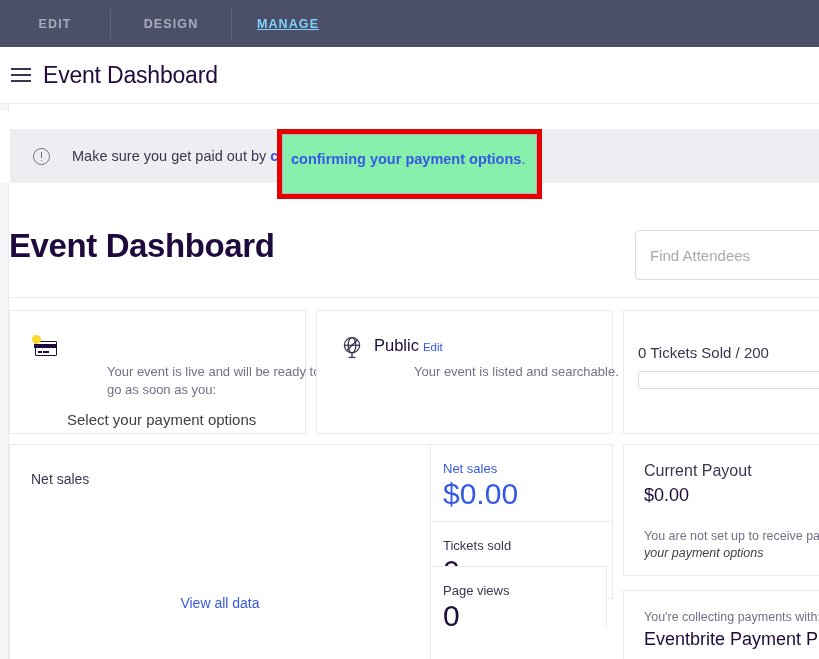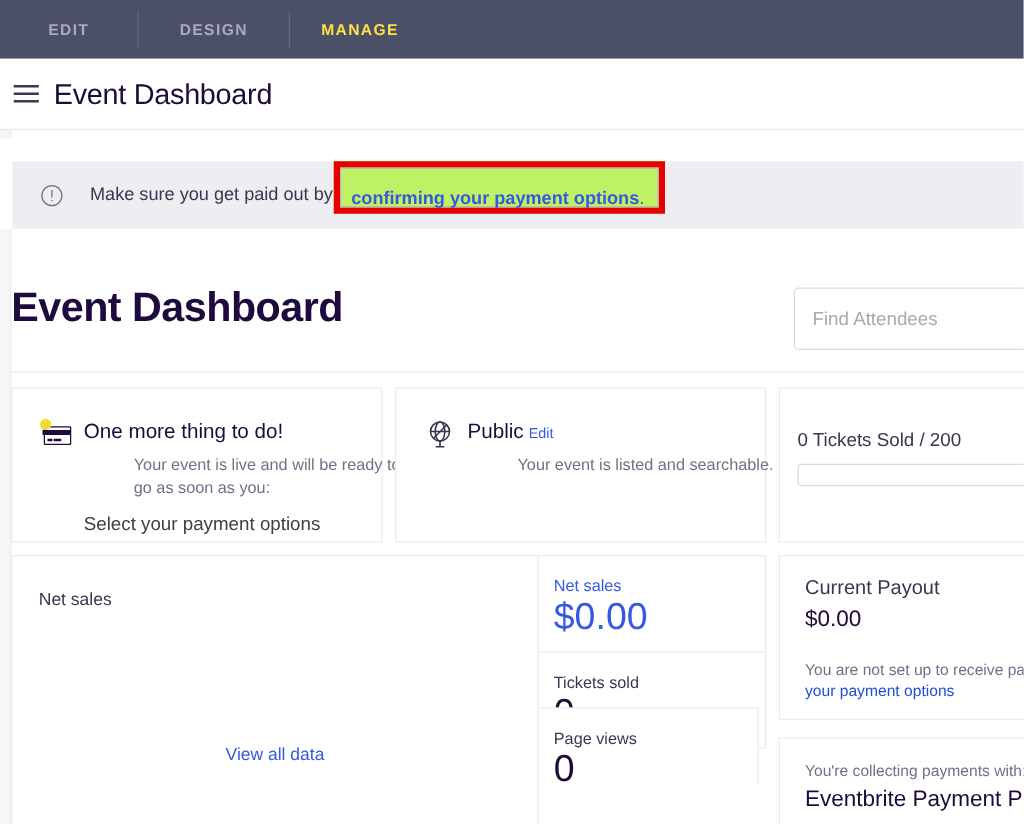--- a/index.html
+++ b/index.html
@@ -18,21 +18,21 @@
     display:flex; align-items:center;
   }
   .topnav .navitem {
     height:47px; display:flex; align-items:center; justify-content:center;
     font-size:12.5px; font-weight:bold; letter-spacing:1.1px;
     color:#a9abbd; cursor:pointer;
     padding:0 0px;
   }
   .navitem.edit { width:110px; }
   .navitem.design { width:120px; }
-  .navitem.manage { width:112px; color:#fde047; }
+  .navitem.manage { width:112px; color:#7dd3fc;text-decoration:underline; }
   .navdiv { width:1px; height:30px; background:#62657c; }
 
   
   .headbar {
     position:absolute; top:47px; left:0; width:819px; height:57px;
     background:#ffffff; display:flex; align-items:center;
     border-bottom:1px solid #e9e9ee;
   }
   .hamburger { margin-left:11px; width:20px; height:16px; position:relative; cursor:pointer; }
   .hamburger i {
@@ -70,22 +70,22 @@
   .banner .btext {
     margin-left:22px; font-size:14.5px; color:#39364f; white-space:nowrap;
   }
   .banner .blink {
     color:#3659e3; font-weight:bold; text-decoration:none; cursor:pointer;
   }
   .banner .bdot { color:#3659e3; }
 
   
   .annot {
-    position:absolute; left:267px; top:129px; width:265px; height:42px;
-    border:5px solid #e60000; background:#bef264;
+    position:absolute; left:277px; top:129px; width:265px; height:70px;
+    border:5px solid #e60000; background:#86efac;
     z-index:30; pointer-events:none;
   }
   .annot .inner {
     position:absolute; inset:0; border:1px solid #b5b5bd;
   }
   .annot .atext {
     position:absolute; left:9px; top:17px;
     font-size:14.5px; font-weight:bold; color:#3659e3; white-space:nowrap;
   }
   .annot .atext .per { font-weight:normal; }
@@ -202,21 +202,21 @@
   .payoutcard {
     position:absolute; left:623px; top:444px; width:226px; height:132px;
     background:#fff; border:1px solid #ebeaee;
   }
   .payoutcard .ptitle { position:absolute; left:20px; top:17px; font-size:16px; color:#39364f;text-align:right; }
   .payoutcard .pvalue { position:absolute; left:20px; top:40px; font-size:18px; color:#1e0a3c; }
   .payoutcard .pnote {
     position:absolute; left:20px; top:83px; width:230px; font-size:12.5px;
     line-height:17px; color:#6f7287; white-space:nowrap; overflow:hidden;
   }
-  .payoutcard .plink { color:#1d4ed8; text-decoration:none; cursor:pointer; }
+  .payoutcard .plink { color:#404040; text-decoration:none; cursor:pointer;font-style:italic; }
 
   .processorcard {
     position:absolute; left:623px; top:590px; width:226px; height:69px;
     background:#fff; border:1px solid #ebeaee; border-bottom:none;
   }
   .processorcard .ptext { position:absolute; left:20px; top:19px; font-size:12.5px; color:#6f7287; white-space:nowrap; }
   .processorcard .pname { position:absolute; left:20px; top:38px; font-size:18px; color:#1e0a3c; white-space:nowrap; }
 
   
   .leftstrip {
@@ -277,21 +277,20 @@
 
   <div class="card card1">
     <div class="cardicon">
       <div class="cc">
           <div class="stripe"></div>
           <div class="chip"></div>
           <div class="chip2"></div>
         </div>
       <div class="ccdot"></div>
     </div>
-    <div class="cardtitle">One more thing to do!</div>
     <div class="cardbody">Your event is live and will be ready to go as soon as you:</div>
     <a class="cardlink" href="#">Select your payment options</a>
   </div>
 
   <div class="card card2">
     <div class="cardicon">
       <svg class="globe" viewBox="0 0 24 26" fill="none" stroke="#39364f" stroke-width="1.4">
         <circle cx="12" cy="10" r="8.3"></circle>
         <ellipse cx="12" cy="10" rx="4.2" ry="8.3"></ellipse>
         <line x1="3.7" y1="10" x2="20.3" y2="10"></line>

